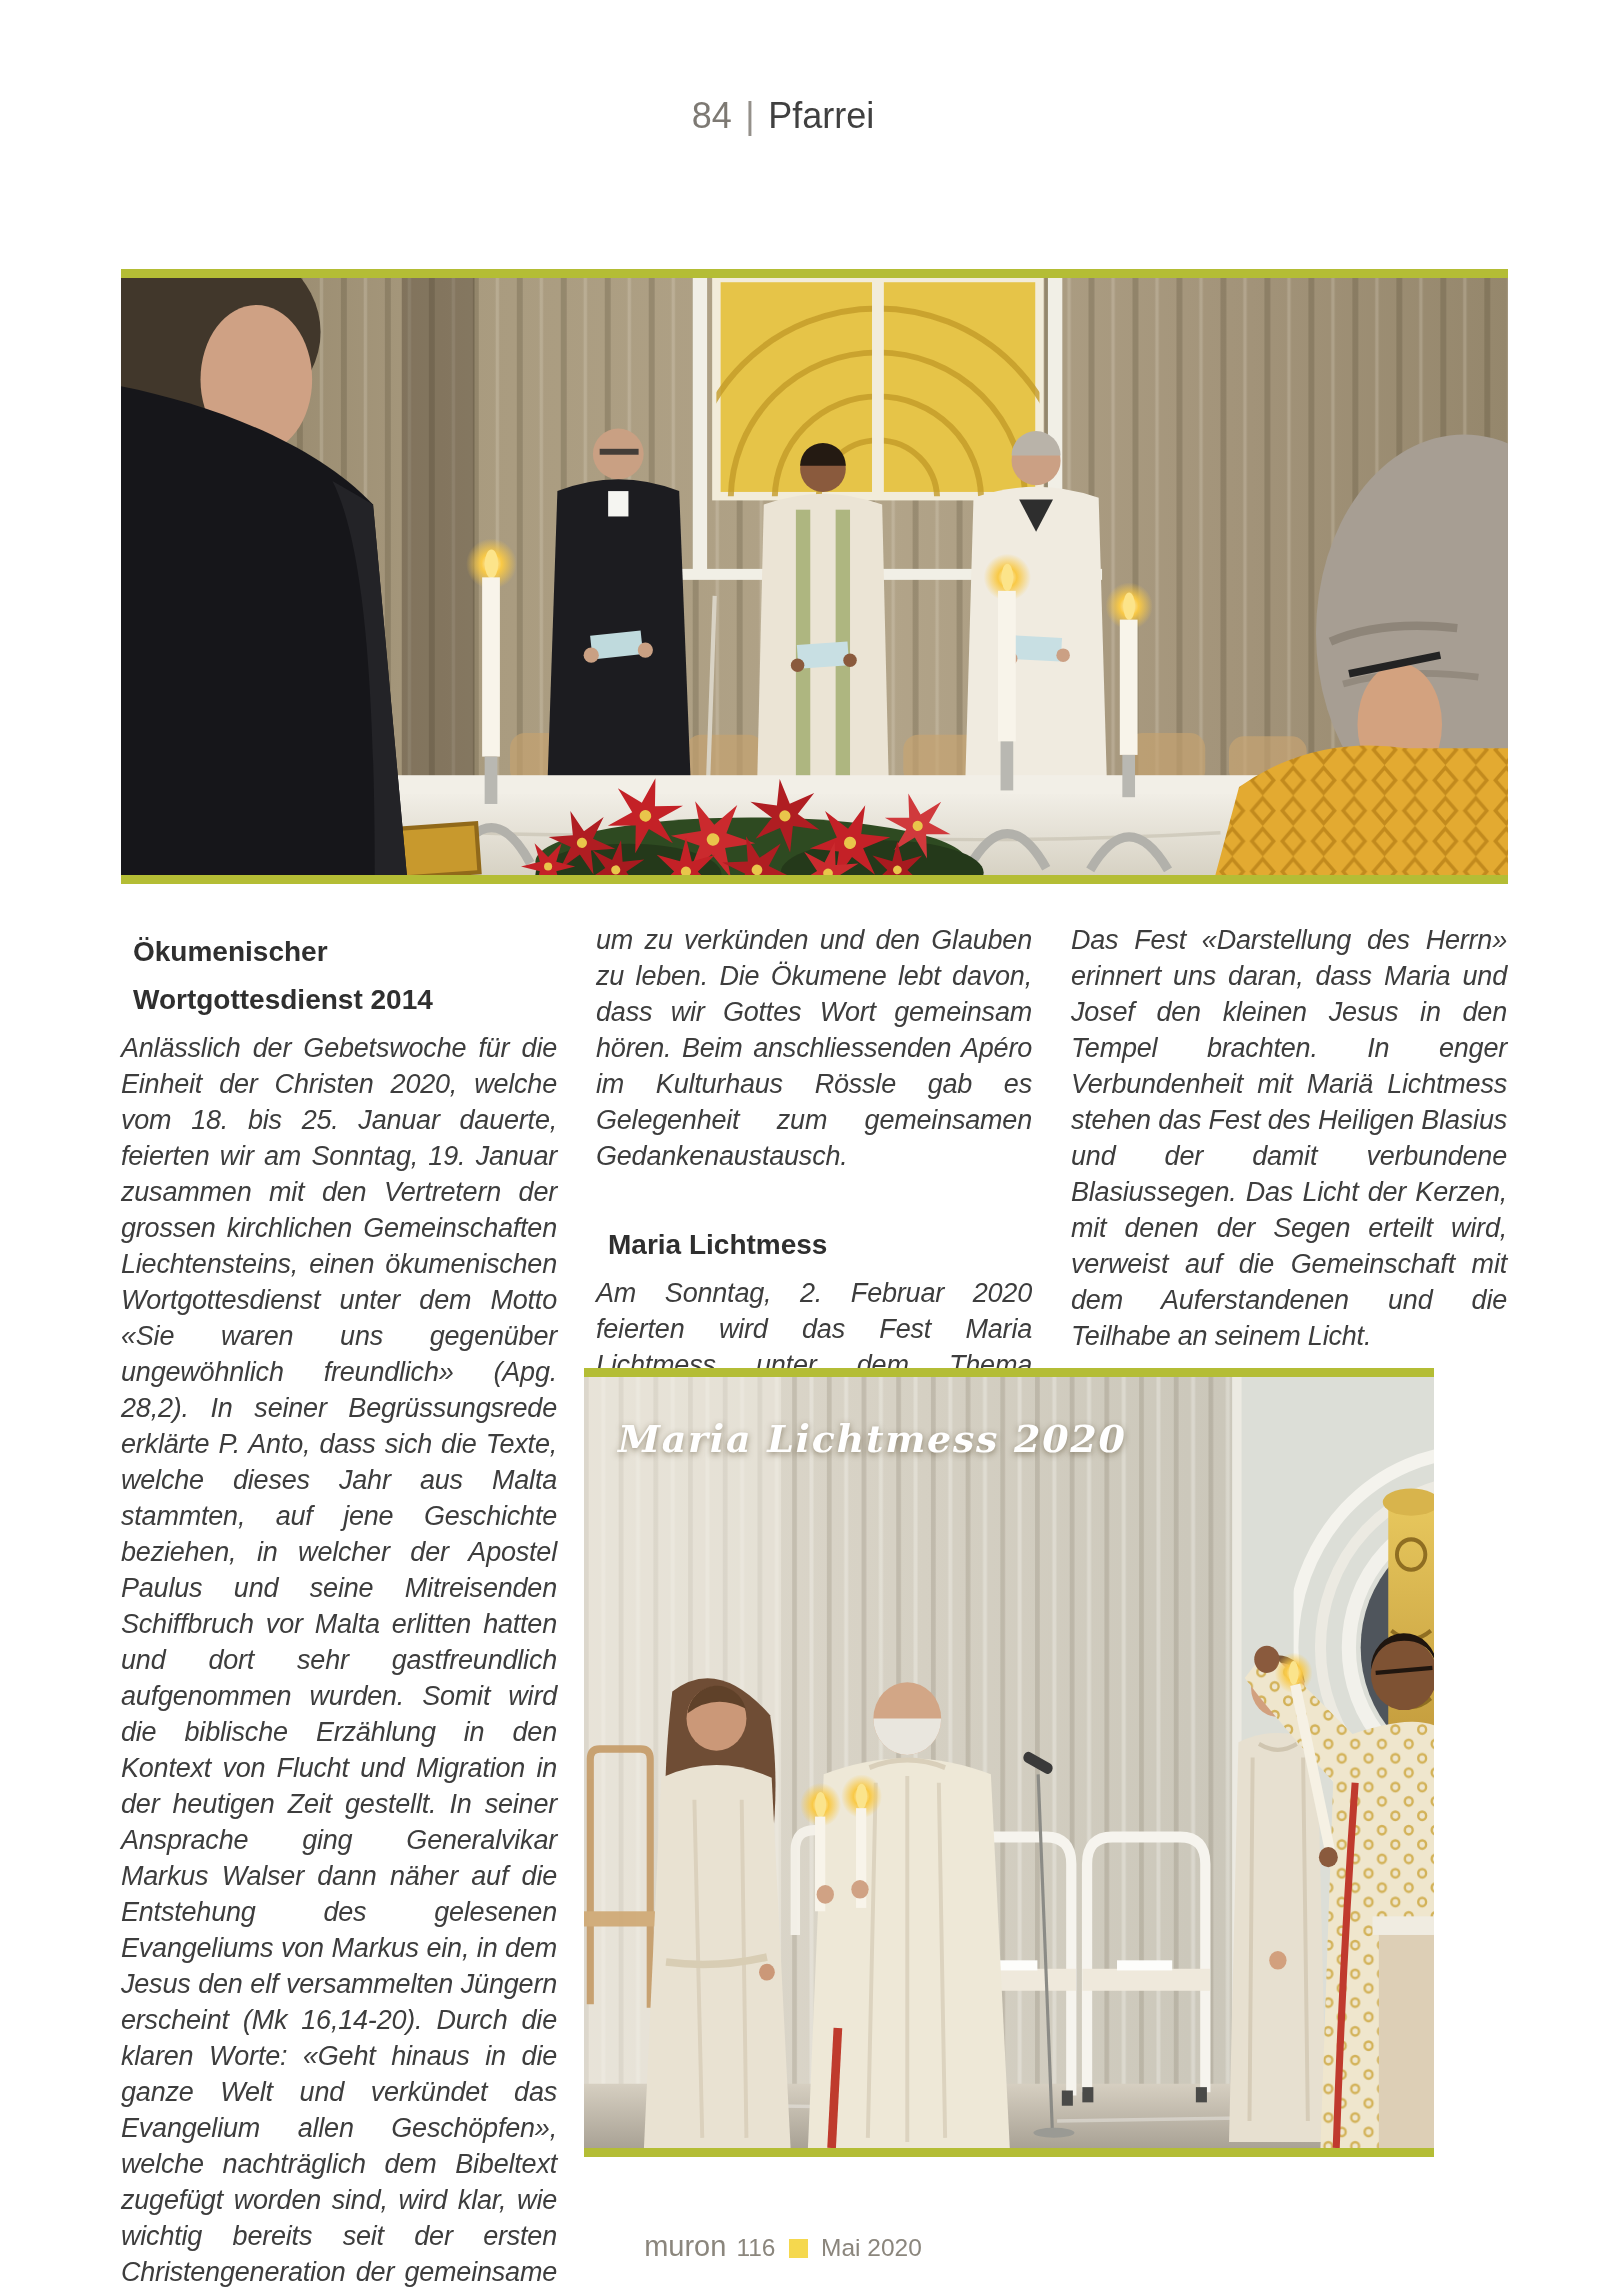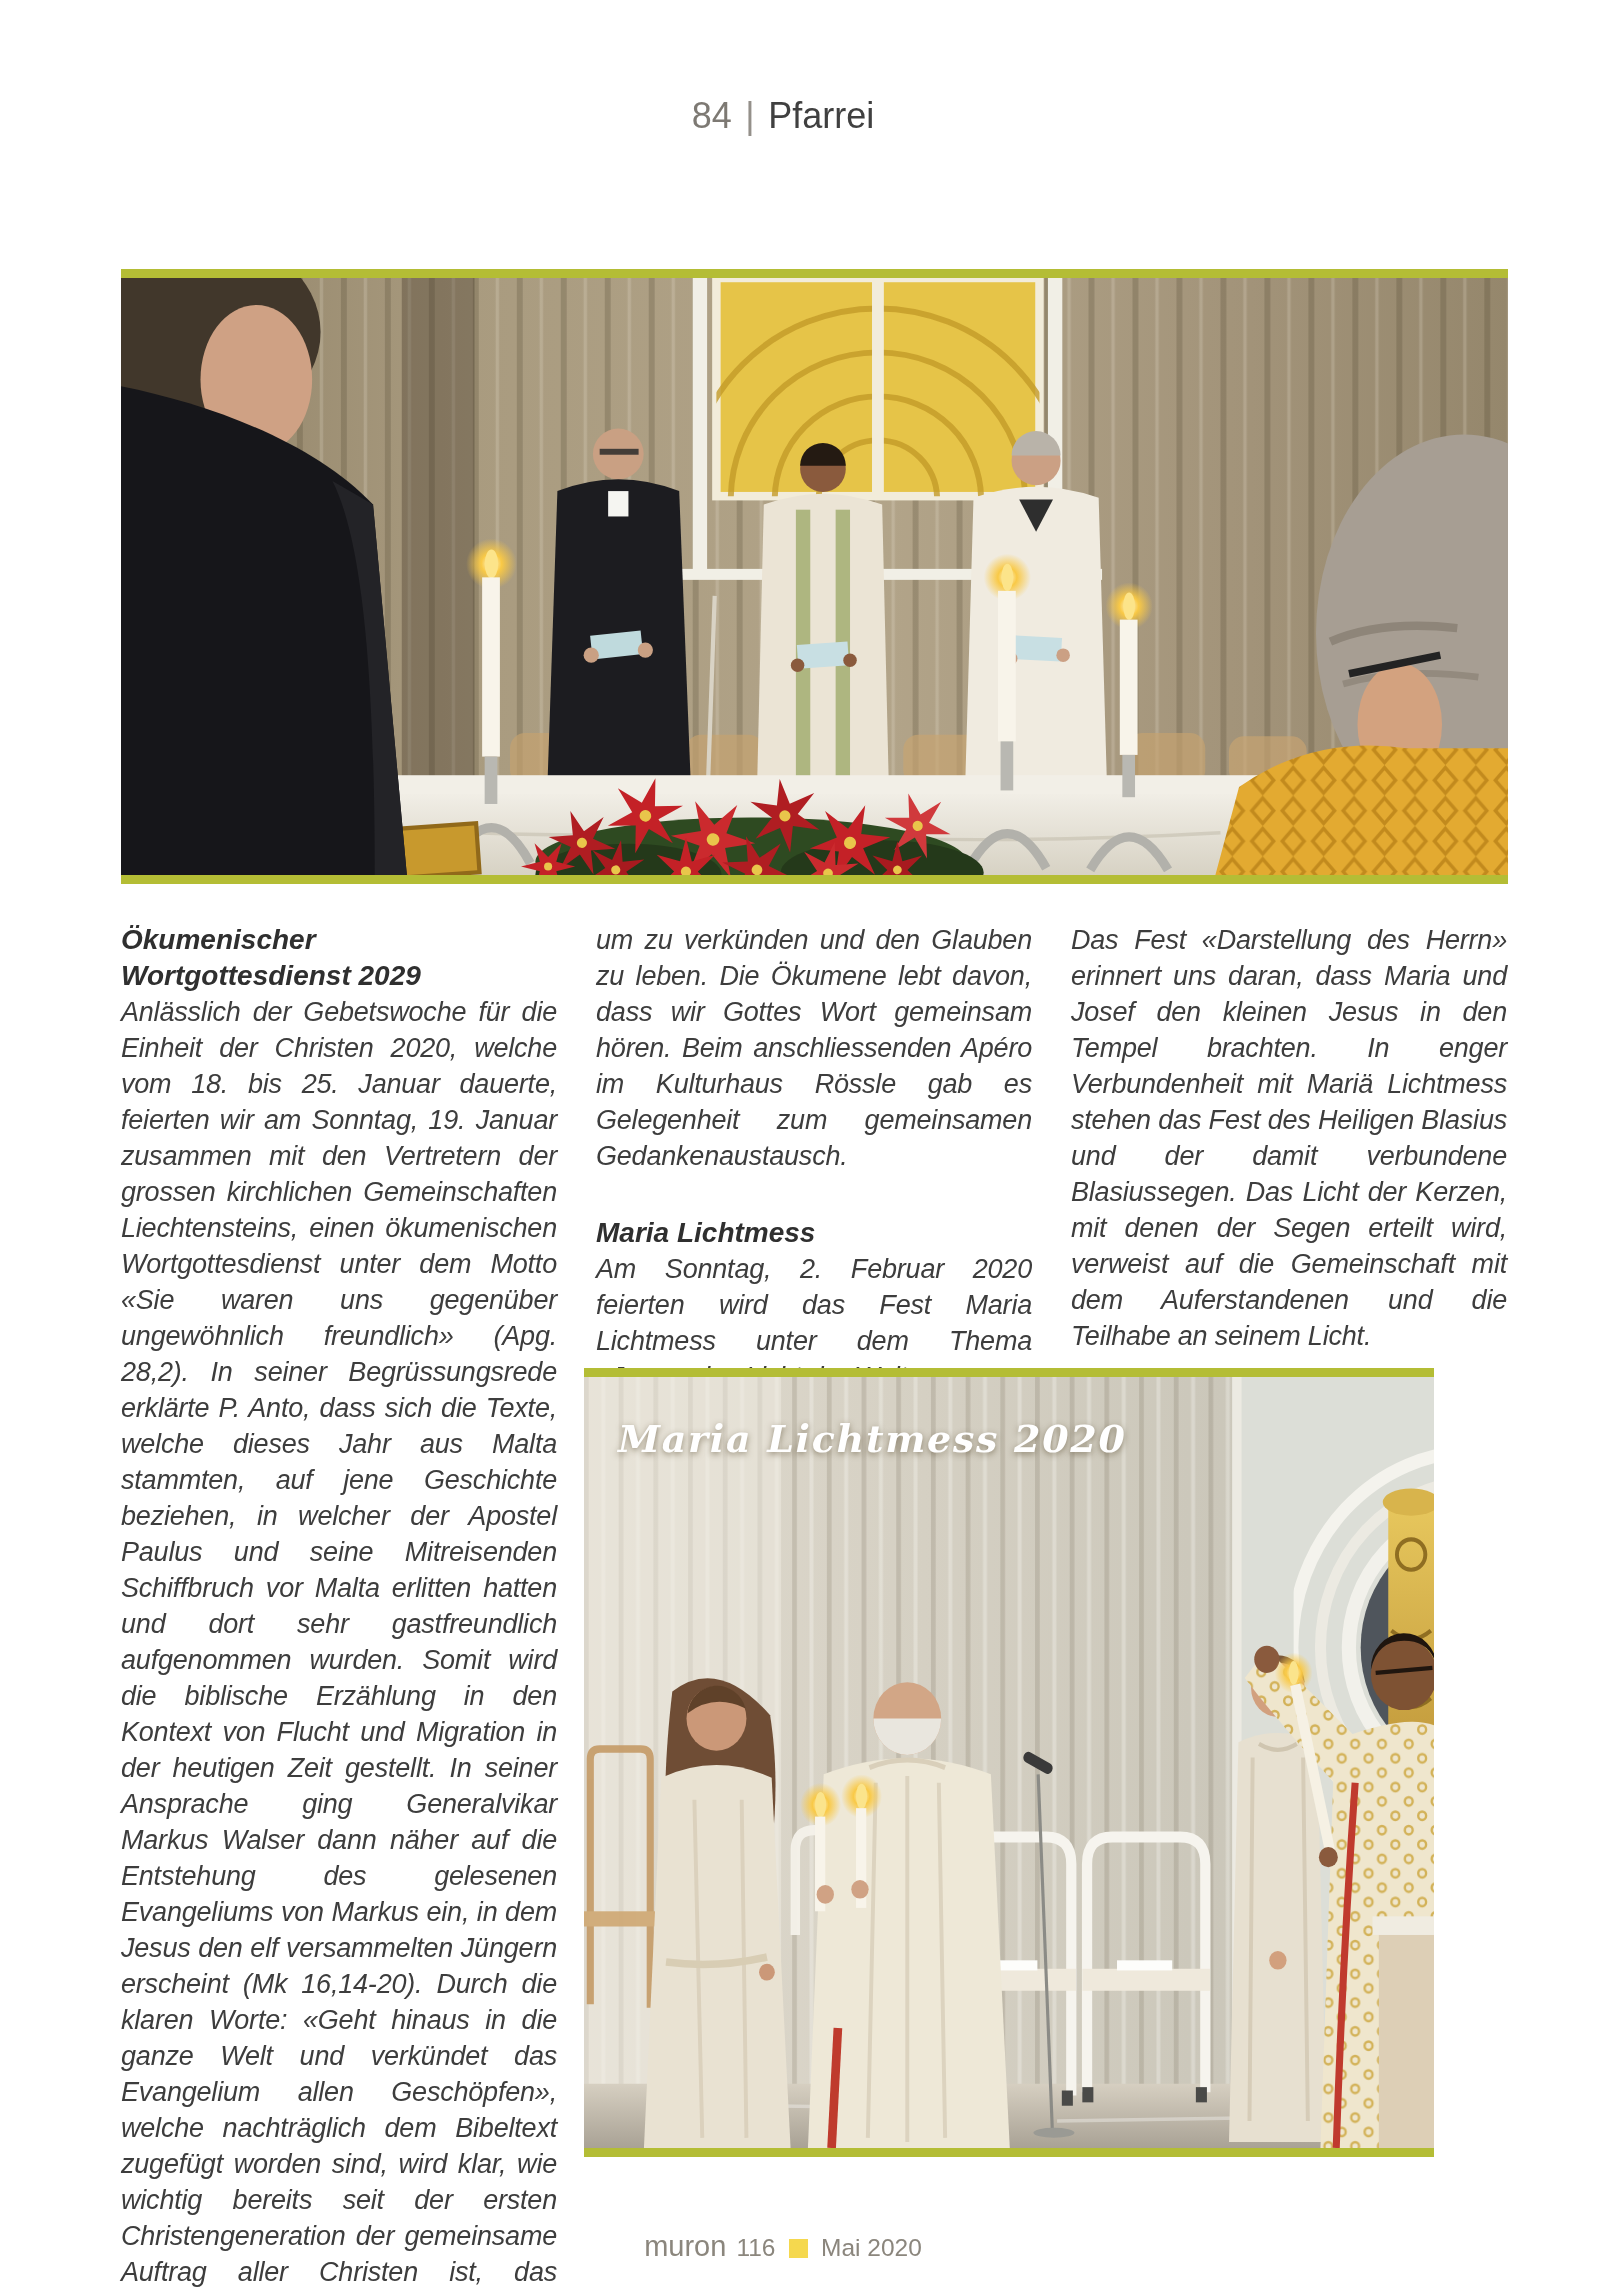--- a/index.html
+++ b/index.html
@@ -25,22 +25,22 @@
   #photo1 .caption{left:44px;top:24px;font-size:40px;}
   #photo2 .caption{left:34px;top:39px;font-size:38px;}
 
   
   .col{position:absolute;top:922px;width:436px;color:#3d3d3d;font-size:27px;
        line-height:36px;text-align:justify;letter-spacing:-0.2px;
        hyphens:auto;-webkit-hyphens:auto;}
   #col1{left:121px;}
   #col2{left:596px;}
   #col3{left:1071px;}
-  .blockhead{font-size:28px;font-style:italic;font-weight:bold;color:#2f2f2f;
-             margin:0;line-height:36px;text-align:left;letter-spacing:0;}
+  .blockhead{font-size:28px;font-weight:bold;color:#2f2f2f;
+             margin:12px;line-height:36px;text-align:left;letter-spacing:0;}
   .para{margin:0;font-style:italic;}
   .colgap{height:41px;}
 
   
   .pagefooter{position:absolute;left:121px;top:2229px;width:1324px;text-align:center;
               font-size:24.5px;color:#8b867d;line-height:34px;}
   .magname{font-size:29px;margin-right:10px;}
   .sq{display:inline-block;width:18.6px;height:18.6px;background:#f5d84e;
       margin:0 13.5px;vertical-align:-1.7px;}
 </style>
@@ -207,21 +207,21 @@
         <path d="M1445,480 q70,-20 160,-8" stroke="#938a7e" stroke-width="8" fill="none"></path>
         <ellipse cx="1512" cy="528" rx="50" ry="72" fill="#d3a27f"></ellipse>
         <line x1="1452" y1="468" x2="1560" y2="446" stroke="#232323" stroke-width="9"></line>
         <path d="M1294,706 L1322,602 Q1410,540 1520,556 L1640,556 L1640,706 Z" fill="url(#golddiam)"></path>
       </g>
     </svg>
   </figure>
 
   <div class="col" id="col1">
     <div class="blockhead">Ökumenischer</div>
-    <div class="blockhead">Wortgottesdienst 2029</div>
+    <div class="blockhead">Wortgottesdienst 2014</div>
     <p class="para">Anlässlich der Gebetswoche für die Einheit der Christen 2020, welche vom 18. bis 25. Januar dauerte, feierten wir am Sonntag, 19. Januar zusammen mit den Vertretern der grossen kirchlichen Gemeinschaften Liechtensteins, einen ökumenischen Wortgottesdienst unter dem Motto «Sie waren uns gegenüber ungewöhnlich freundlich» (Apg. 28,2). In seiner Begrüssungsrede erklärte P. Anto, dass sich die Texte, welche dieses Jahr aus Malta stammten, auf jene Geschichte beziehen, in welcher der Apostel Paulus und seine Mitreisenden Schiffbruch vor Malta erlitten hatten und dort sehr gastfreundlich aufgenommen wurden. Somit wird die biblische Erzählung in den Kontext von Flucht und Migration in der heutigen Zeit gestellt. In seiner Ansprache ging Generalvikar Markus Walser dann näher auf die Entstehung des gelesenen Evangeliums von Markus ein, in dem Jesus den elf versammelten Jüngern erscheint (Mk 16,14-20). Durch die klaren Worte: «Geht hinaus in die ganze Welt und verkündet das Evangelium allen Geschöpfen», welche nachträglich dem Bibeltext zugefügt worden sind, wird klar, wie wichtig bereits seit der ersten Christengeneration der gemeinsame Auftrag aller Christen ist, das Evangeli-</p>
   </div>
 
   <div class="col" id="col2">
     <p class="para">um zu verkünden und den Glauben zu leben. Die Ökumene lebt davon, dass wir Gottes Wort gemeinsam hören. Beim anschliessenden Apéro im Kulturhaus Rössle gab es Gelegenheit zum gemeinsamen Gedankenaustausch.</p>
     <div class="colgap"></div>
     <div class="blockhead">Maria Lichtmess</div>
     <p class="para">Am Sonntag, 2. Februar 2020 feierten wird das Fest Maria Lichtmess unter dem Thema «Jesus, das Licht der Welt».</p>
   </div>
 

